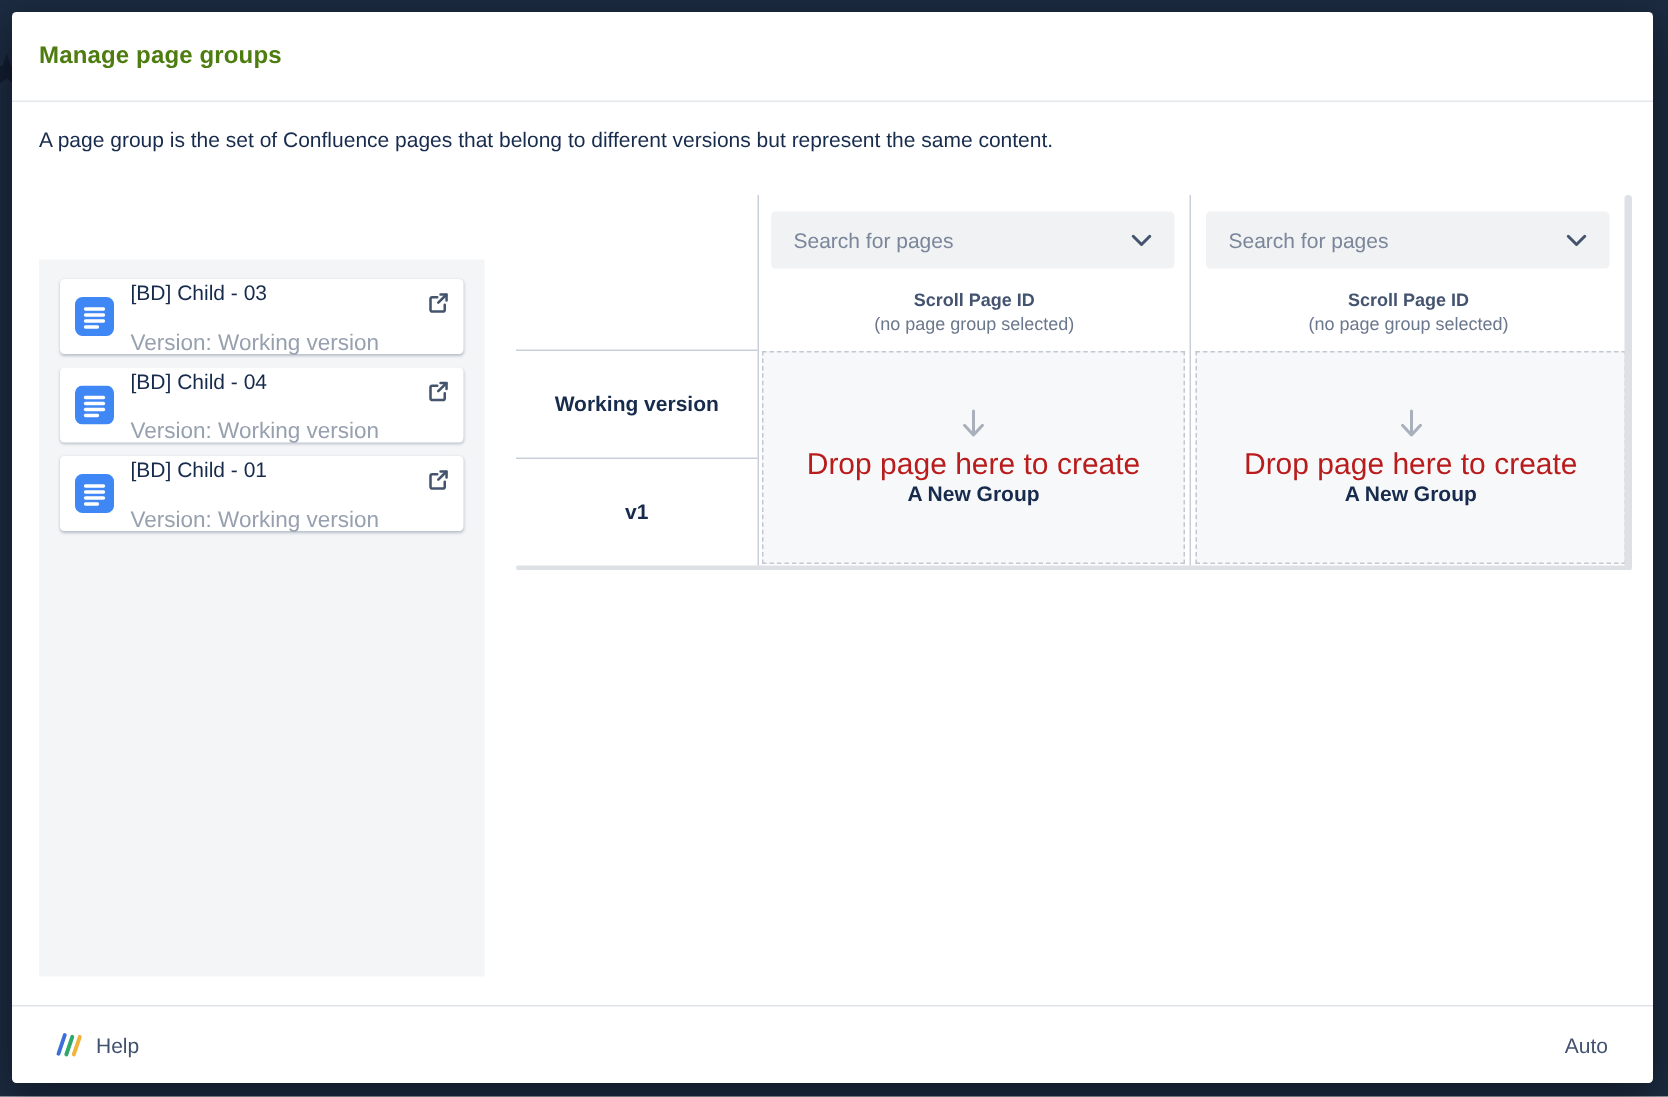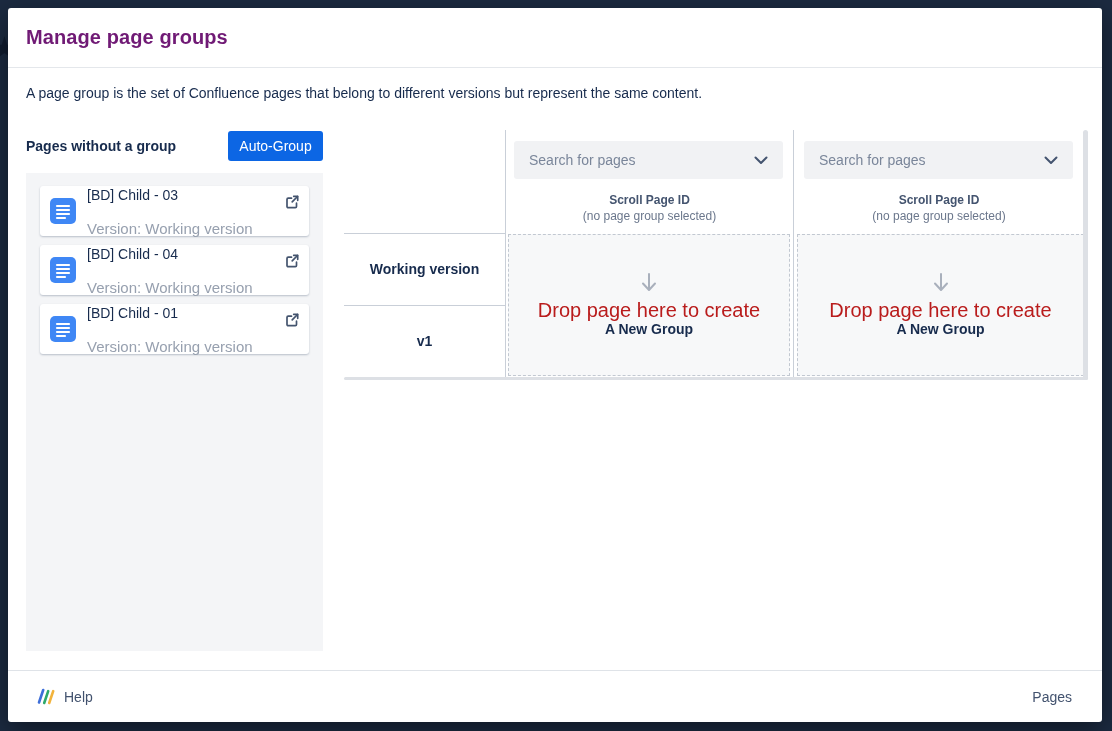--- a/index.html
+++ b/index.html
@@ -7,21 +7,21 @@
     font-family:"Liberation Sans","DejaVu Sans",sans-serif; }
   .backdrop { position:absolute; inset:0; width:1112px; height:731px; background:#1C2B41; }
   .bg-star { position:absolute; left:-9px; top:30px; font-size:30px; color:#111D30; }
 
   .modal { position:absolute; left:8px; top:8px; width:1094px; height:714px;
     background:#ffffff; border-radius:3px; box-shadow:0 8px 28px rgba(0,0,0,.45); }
 
   
   .modal-header { position:absolute; left:0; top:0; right:0; height:60px;
     display:flex; align-items:center; padding:0 18px; border-bottom:1px solid #E4E7EB; }
-  .modal-title { font-size:20px; font-weight:700; color:#701a75; letter-spacing:.1px; }
+  .modal-title { font-size:16px; font-weight:700; color:#4d7c0f; letter-spacing:.1px; }
 
   .desc { position:absolute; left:18px; top:77px; font-size:14px; color:#172B4D; }
 
   
   .left-head { position:absolute; left:18px; top:123px; width:297px; height:30px;
     display:flex; align-items:center; justify-content:space-between; }
   .left-head-label { font-size:14px; font-weight:700; color:#172B4D; }
   .btn-primary { width:95px; height:30px; background:#0C66E4; color:#fff; border:none;
     border-radius:3px; font-size:14px; font-weight:500; cursor:pointer;
     font-family:"Liberation Sans",sans-serif; }
@@ -82,24 +82,20 @@
   <span class="bg-star">★</span>
 
   <div class="modal">
 
     <div class="modal-header">
       <span class="modal-title">Manage page groups</span>
     </div>
 
     <p class="desc">A page group is the set of Confluence pages that belong to different versions but represent the same content.</p>
 
-    <div class="left-head">
-      <span class="left-head-label">Pages without a group</span>
-      <button class="btn-primary">Auto-Group</button>
-    </div>
 
     <div class="page-list">
 
       <div class="card">
         <svg class="page-icon" viewBox="0 0 26 26">
           <rect x="0" y="0" width="26" height="26" rx="5" fill="#3F87F5"></rect>
           <line x1="7" y1="8" x2="19" y2="8" stroke="#fff" stroke-width="2.2" stroke-linecap="round"></line>
           <line x1="7" y1="12" x2="19" y2="12" stroke="#fff" stroke-width="2.2" stroke-linecap="round"></line>
           <line x1="7" y1="16" x2="19" y2="16" stroke="#fff" stroke-width="2.2" stroke-linecap="round"></line>
           <line x1="7" y1="20" x2="15" y2="20" stroke="#fff" stroke-width="2.2" stroke-linecap="round"></line>
@@ -208,17 +204,17 @@
 
     <div class="modal-footer">
       <div class="help">
         <svg width="19" height="17" viewBox="0 0 19 17" fill="none" stroke-linecap="round">
           <line x1="3" y1="14.5" x2="7.2" y2="2" stroke="#3E6FD9" stroke-width="2.6"></line>
           <line x1="8.2" y1="15" x2="12.2" y2="3.2" stroke="#2EA96B" stroke-width="2.6"></line>
           <line x1="13.2" y1="15" x2="17.2" y2="3.2" stroke="#F2B33C" stroke-width="2.6"></line>
         </svg>
         <span class="help-label">Help</span>
       </div>
-      <button class="close-btn">Pages</button>
+      <button class="close-btn">Auto</button>
     </div>
 
   </div>
 </div>
 
 </body></html>

